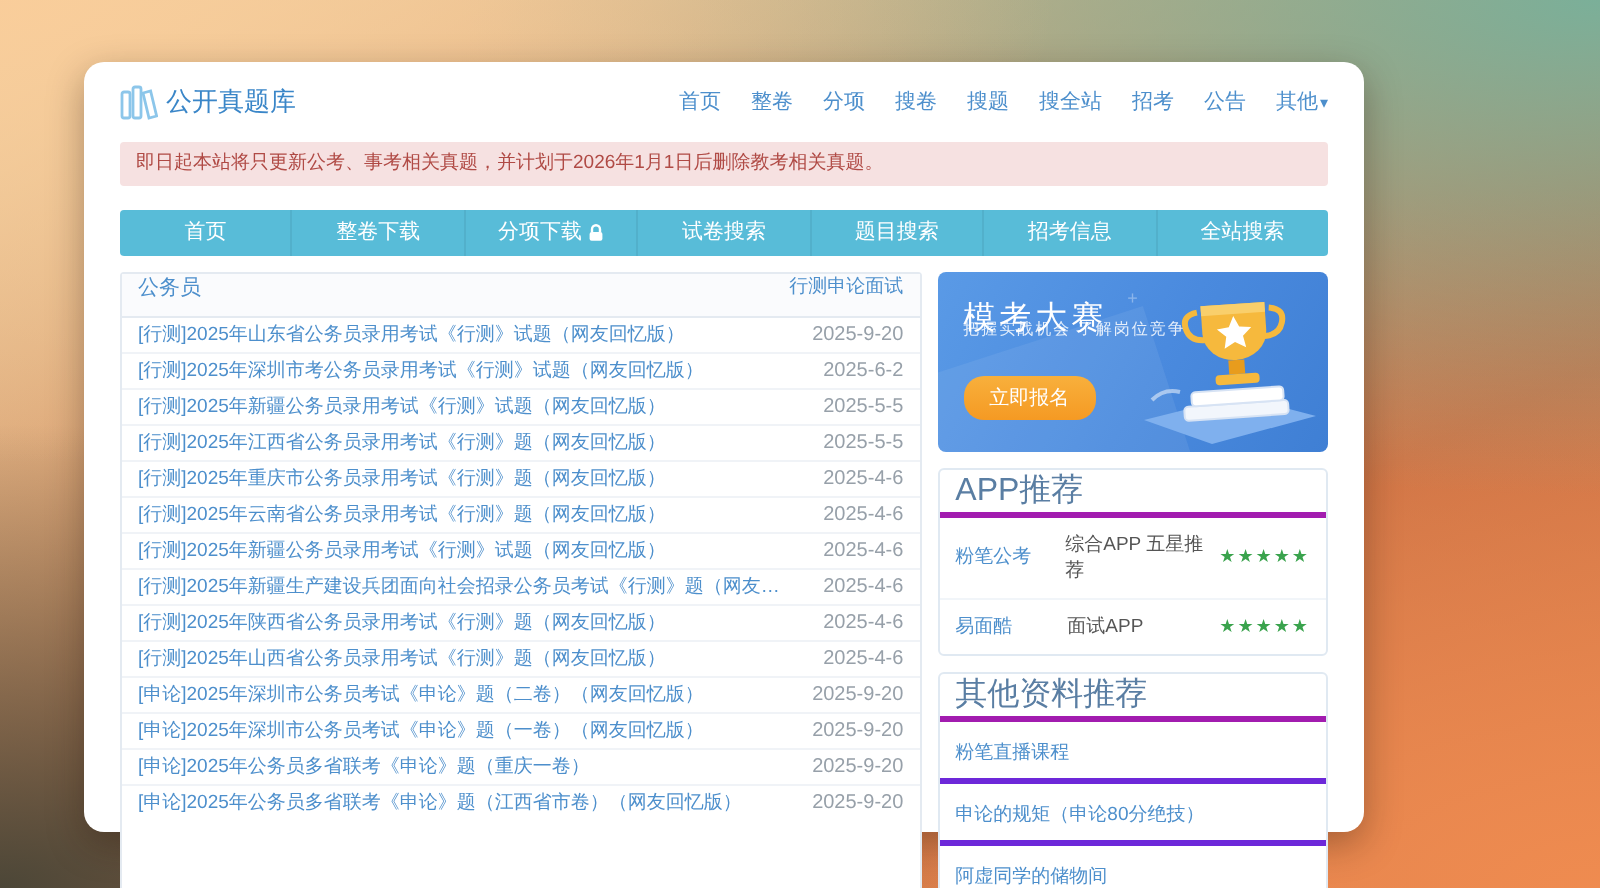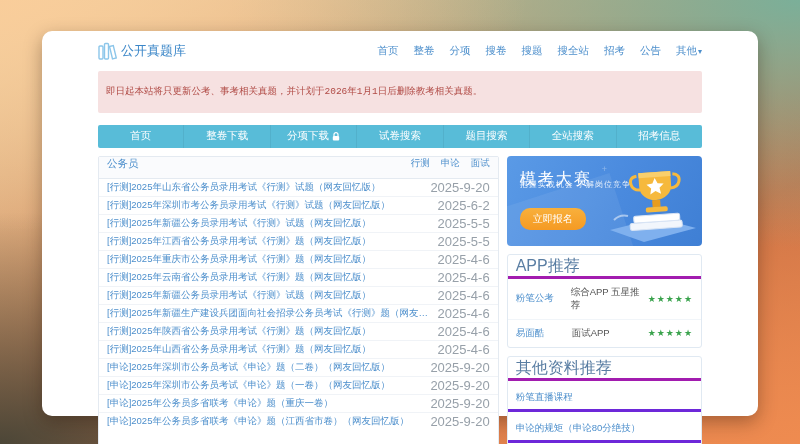--- a/index.html
+++ b/index.html
@@ -4,53 +4,53 @@
 <style>
   html,body{margin:0;padding:0;width:800px;height:444px;overflow:hidden;
     font-family:"Liberation Sans","DejaVu Sans",sans-serif;}
   .bg{position:relative;width:800px;height:444px;
     background:
       radial-gradient(120% 95% at 0% 0%, rgba(250,205,154,.95) 0%, rgba(250,205,154,0) 55%),
       radial-gradient(115% 90% at 100% 0%, rgba(118,177,156,.95) 0%, rgba(118,177,156,0) 62%),
       radial-gradient(110% 95% at 0% 100%, rgba(62,64,52,.9) 0%, rgba(62,64,52,0) 55%),
       radial-gradient(130% 110% at 100% 100%, rgba(240,140,80,.95) 0%, rgba(240,140,80,0) 72%),
       linear-gradient(155deg,#ecd2a4 0%,#d99d6e 38%,#c06a42 68%,#d87d4d 100%);}
-  .card{position:absolute;left:42px;top:31px;width:716px;height:385px;background:#fff;
+  .card{position:absolute;left:42px;top:31px;width:640px;height:385px;background:#fff;
     border-radius:10px;box-shadow:0 6px 18px rgba(40,20,10,.35);}
   .container{width:604px;margin:0 auto;}
   
   .site-header{display:flex;justify-content:space-between;align-items:center;height:33px;padding-top:3px;}
   .logo{display:flex;align-items:center;gap:4px;color:var(--brand-blue,#3a86c8);font-size:13px;cursor:pointer;}
   .top-nav{display:flex;align-items:center;gap:15px;font-size:10.5px;color:var(--link-blue,#4d8fcc);}
   .top-nav a{color:var(--link-blue,#4d8fcc);text-decoration:none;cursor:pointer;white-space:nowrap;}
   .caret{font-size:8px;margin-left:1px;}
   
   .notice{margin-top:4px;background:var(--notice-bg,#f6e1e1);color:var(--notice-text,#b04a45);
-    font-size:9.5px;line-height:1;padding:16px 8px;border-radius:2px;font-family:Liberation Mono, monospace;}
+    font-size:9.5px;line-height:1;padding:6px 8px;border-radius:2px;}
   
   .tabbar{margin-top:12px;height:23px;background:var(--tab-blue,#58bcd8);border-radius:2px;
     display:flex;align-items:stretch;}
   .tab{flex:1;display:flex;align-items:center;justify-content:center;gap:3px;color:#fff;
     font-size:10.5px;cursor:pointer;border-left:1px solid rgba(0,0,0,.06);}
   .tab:first-child{border-left:none;}
   
   .content{display:flex;gap:8px;margin-top:8px;}
   .list-panel{width:400px;border:1px solid #e4eaf1;border-radius:2px;background:#fff;}
   .panel-head{display:flex;justify-content:space-between;align-items:flex-start;height:21px;
     padding:0 8px;background:#fafbfd;border-bottom:1px solid #e4eaf1;}
   .panel-title{color:var(--link-blue,#4d8fcc);font-size:10.5px;}
-  .filters{display:flex;gap:11px;}
+  .filters{display:flex;}
   .filters a{color:var(--link-blue,#4d8fcc);font-size:9.5px;text-decoration:none;cursor:pointer;}
   .exam-rows{list-style:none;margin:0;padding:0;}
   .exam-rows li{display:flex;justify-content:space-between;align-items:center;height:17px;
     padding:0 8px;border-bottom:1px solid #f0f3f7;}
   .exam-rows li:last-child{border-bottom:none;}
   .exam-rows a{color:var(--link-blue,#4d8fcc);font-size:9.5px;text-decoration:none;cursor:pointer;
     white-space:nowrap;overflow:hidden;text-overflow:ellipsis;max-width:330px;}
-  .exam-date{color:#97a0a9;font-size:13px;}
+  .exam-date{color:#97a0a9;font-size:10px;}
   
   .side{width:196px;}
   .banner{position:relative;height:90px;border-radius:4px;overflow:hidden;cursor:pointer;
     background:linear-gradient(120deg,#5a9ae6 0%,#4a8ade 55%,#3f7fd4 100%);}
   .banner::before{content:"";position:absolute;left:-30px;top:38px;width:150px;height:90px;
     background:rgba(255,255,255,.07);transform:rotate(-18deg);}
   .banner-title{position:absolute;left:13px;top:13px;color:#fff;font-size:16px;font-weight:normal;letter-spacing:2px;}
   .banner-sub{position:absolute;left:13px;top:23px;color:rgba(255,255,255,.85);font-size:8px;letter-spacing:1px;}
   .banner-btn{position:absolute;left:13px;top:52px;border:none;color:#fff;font-size:10px;
     padding:4px 13px;border-radius:10px;cursor:pointer;
@@ -103,22 +103,22 @@
 
       <div class="tabbar">
           <div class="tab">首页</div>
           <div class="tab">整卷下载</div>
           <div class="tab">分项下载<svg width="8" height="9" viewBox="0 0 8 9">
               <path d="M2 4 V2.6 a2 2 0 0 1 4 0 V4" fill="none" stroke="#fff" stroke-width="1.2"></path>
               <rect x="0.8" y="4" width="6.4" height="4.4" rx="1" fill="#fff"></rect>
             </svg></div>
           <div class="tab">试卷搜索</div>
           <div class="tab">题目搜索</div>
+          <div class="tab">招考信息</div>
           <div class="tab">全站搜索</div>
-          <div class="tab">招考信息</div>
         </div>
 
       <div class="content">
 
         <section class="list-panel">
           <div class="panel-head">
             <span class="panel-title">公务员</span>
             <span class="filters">
                 <a>行测</a>
                 <a>申论</a>

